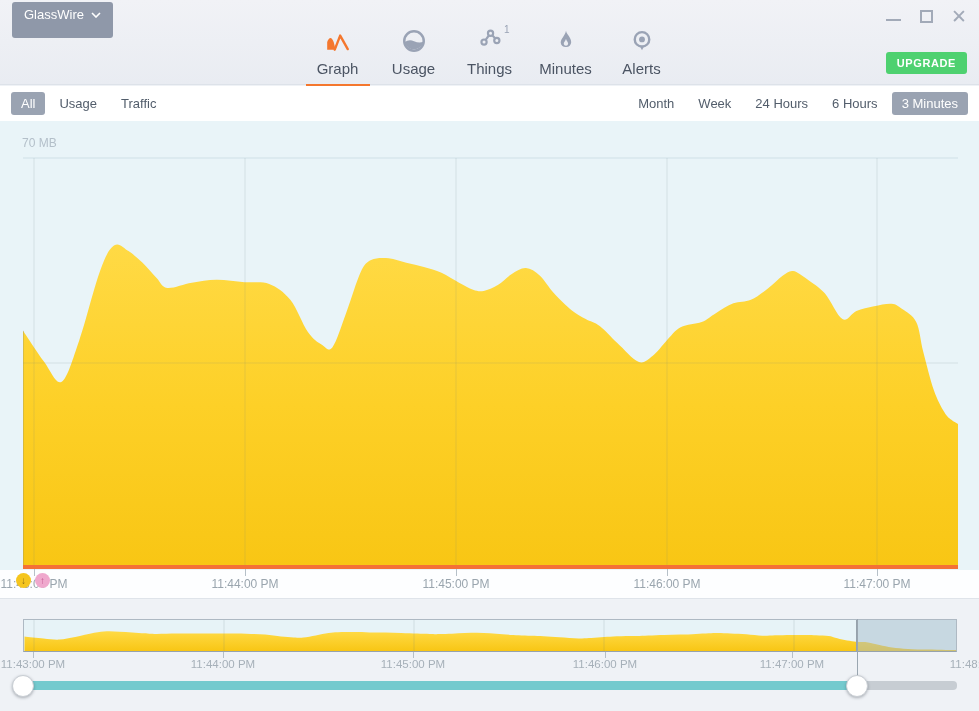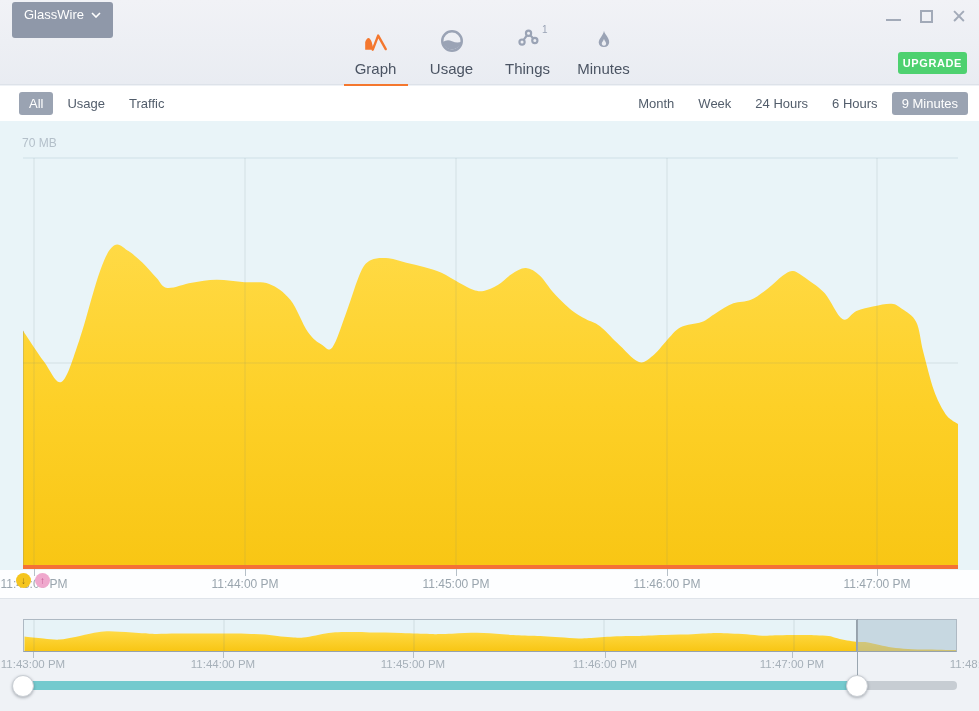--- a/index.html
+++ b/index.html
@@ -17,26 +17,26 @@
   .wc-max{width:13px;height:13px;border:2px solid #a2aab8;}
   .wc-close{font-size:19px;color:#a2aab8;line-height:1;font-weight:400;}
   .nav{position:absolute;left:50%;transform:translateX(-50%);top:0;height:85px;
     display:flex;align-items:flex-end;gap:12px;}
   .tab{width:64px;display:flex;flex-direction:column;align-items:center;
     padding-bottom:7px;border-bottom:2px solid transparent;margin-bottom:-1px;cursor:pointer;position:relative;}
   .tab.active{border-bottom-color:#f4772e;}
   .tab .lbl{font-size:15px;color:#4b5463;margin-top:6px;}
   .tab .badge{position:absolute;top:-4px;right:12px;font-size:10px;color:#9aa3b5;}
   .upgrade{position:absolute;right:12px;top:52px;background:#4ed170;color:#fff;
-    font-size:11px;font-weight:bold;letter-spacing:.6px;padding:5px 5px;border-radius:3px;cursor:pointer;}
+    font-size:11px;font-weight:bold;letter-spacing:.6px;padding:5px 11px;border-radius:3px;cursor:pointer;}
 
   
   .toolbar{position:absolute;left:0;top:86px;width:979px;height:35px;background:#fff;
     display:flex;align-items:center;justify-content:space-between;padding:0 11px;}
-  .tgroup{display:flex;align-items:center;gap:4px;margin-left:8px;}
+  .tgroup{display:flex;align-items:center;gap:4px;}
   .titem{font-size:13px;color:#525d6b;padding:4px 10px;border-radius:3px;cursor:pointer;white-space:nowrap;}
   .titem.active{background:#9aa3b2;color:#fff;}
 
   
   .chart-area{position:absolute;left:0;top:121px;width:979px;height:449px;background:#e9f4f8;text-decoration:underline;}
   .ymax-label{position:absolute;left:22px;top:15px;font-size:12px;color:#b3bfc9;}
   #main-svg{position:absolute;left:23px;top:0;}
   .axis-orange{position:absolute;left:23px;top:444px;width:935px;height:4px;background:#f47136;}
   .xlabel-strip{position:absolute;left:0;top:570px;width:979px;height:28px;background:#fdfeff;}
   .x-tick{position:absolute;width:1px;height:7px;background:#b6c0c8;top:569px;}
@@ -114,37 +114,45 @@
         </svg>
         <span class="lbl">Things</span>
       </div>
       <div class="tab">
         <svg width="26" height="26" viewBox="0 0 24 24">
           <path d="M12,2.5 C12.6,6 16.8,8.6 16.8,13.2 A4.9,4.9 0 0 1 7.1,13.6 C7.1,9.4 11,7.6 12,2.5 Z" fill="#9aa3b5"></path>
           <path d="M12,10 C12.3,12 14,12.8 14,14.6 A2.1,2.1 0 0 1 9.9,14.8 C9.9,13 11.6,12 12,10 Z" fill="#eceef3"></path>
         </svg>
         <span class="lbl">Minutes</span>
       </div>
+      <div class="tab">
+        <svg width="26" height="26" viewBox="0 0 24 24">
+          <circle cx="12" cy="10.5" r="6.7" fill="none" stroke="#9aa3b5" stroke-width="2.2"></circle>
+          <circle cx="12" cy="10.5" r="2.7" fill="#9aa3b5"></circle>
+          <path d="M9.7,16.2 L14.3,16.2 L12,20.6 Z" fill="#9aa3b5"></path>
+        </svg>
+        <span class="lbl">Alerts</span>
+      </div>
     </div>
 
     <div class="upgrade">UPGRADE</div>
   </div>
 
   <div class="toolbar">
     <div class="tgroup">
       <span class="titem active">All</span>
       <span class="titem">Usage</span>
       <span class="titem">Traffic</span>
     </div>
     <div class="tgroup">
       <span class="titem">Month</span>
       <span class="titem">Week</span>
       <span class="titem">24 Hours</span>
       <span class="titem">6 Hours</span>
-      <span class="titem active">9 Minutes</span>
+      <span class="titem active">3 Minutes</span>
     </div>
   </div>
 
   <div class="chart-area">
     <div class="ymax-label">70 MB</div>
     <svg id="main-svg" width="935" height="447">
         <defs>
           <linearGradient id="yg" x1="0" y1="0" x2="0" y2="1">
             <stop offset="0%" stop-color="#ffda45"></stop>
             <stop offset="50%" stop-color="#fdd027"></stop>

